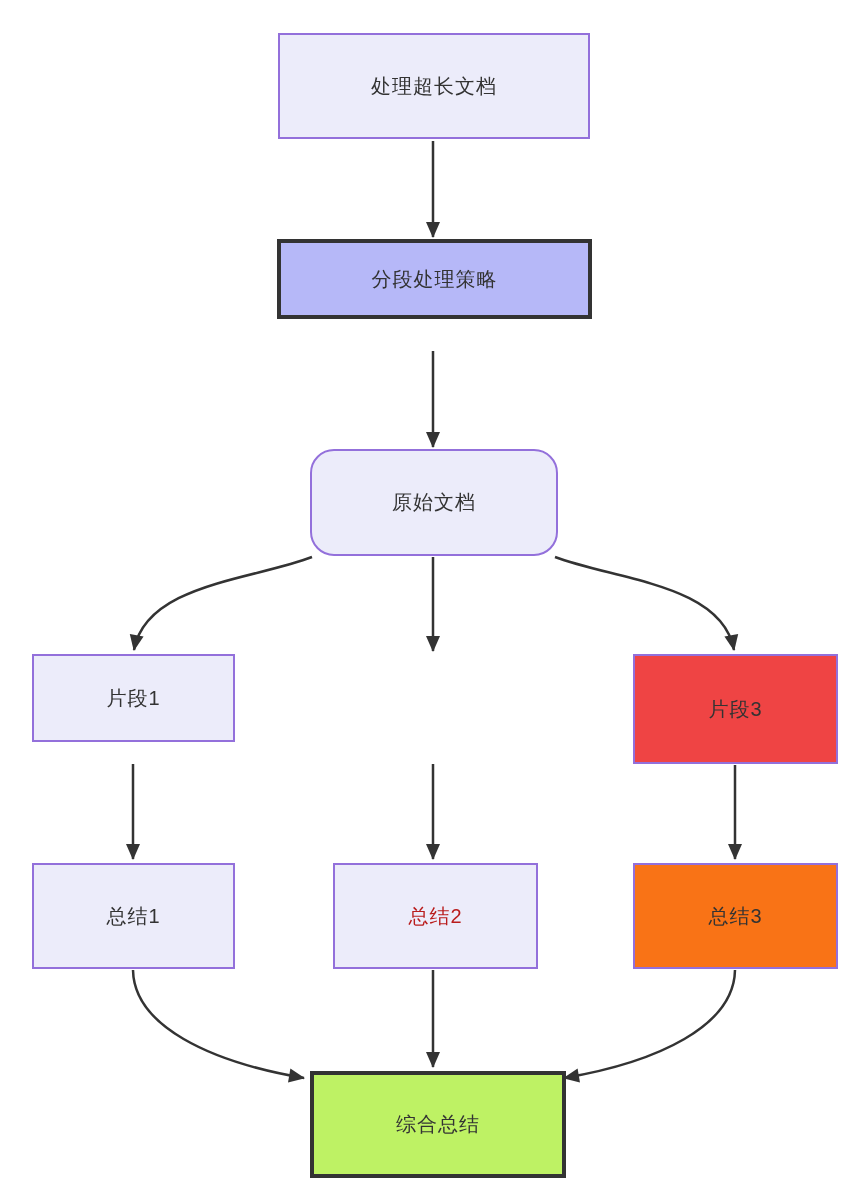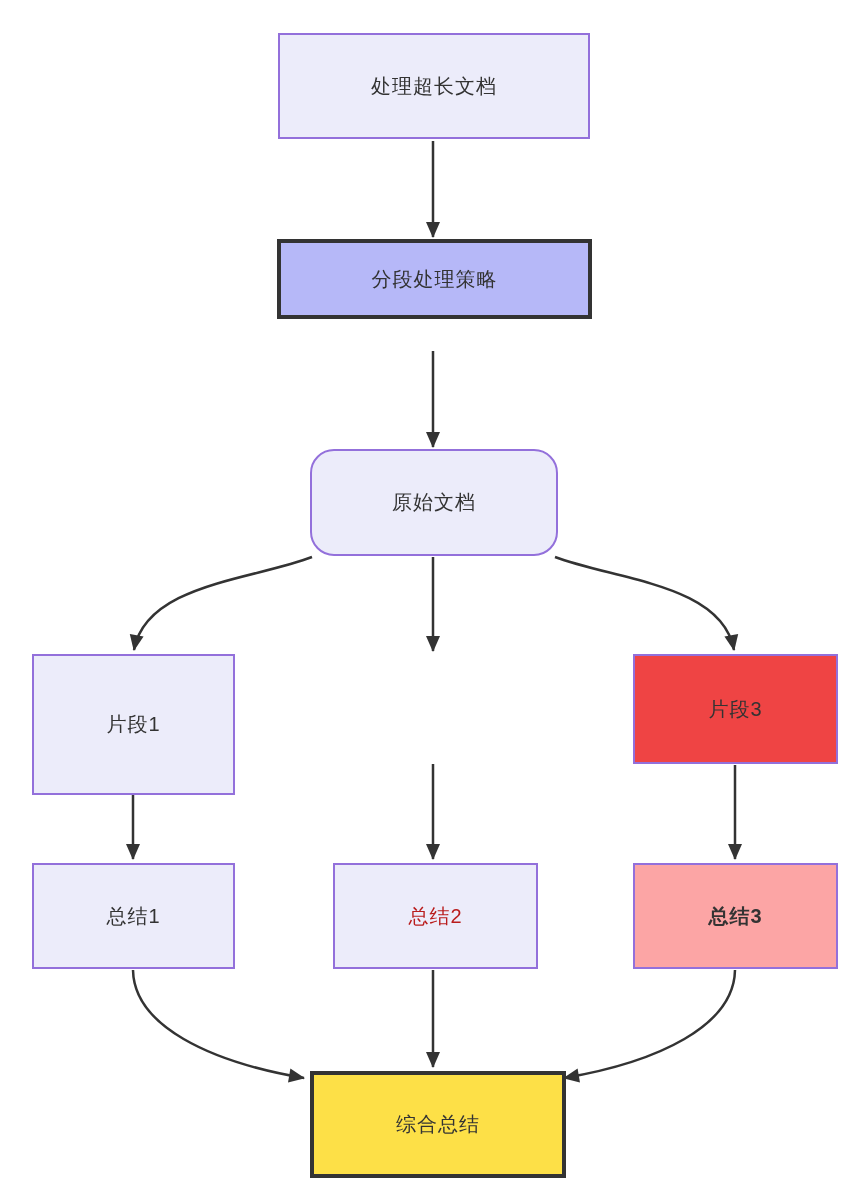--- a/index.html
+++ b/index.html
@@ -31,21 +31,21 @@
     border-color: #9370db;
     text-align: center;
   }
   .node.highlight { border-width: 4px; }
   .node.result { border-width: 4px; }
 
   
   #node-A  { left: 278px; top: 33px;   width: 312px; height: 106px; }
   #node-B  { left: 277px; top: 239px;  width: 315px; height: 80px; }
   #node-C  { left: 310px; top: 449px;  width: 248px; height: 107px; border-radius: 24px; }
-  #node-D1 { left: 32px;  top: 654px;  width: 203px; height: 141px; }
+  #node-D1 { left: 32px;  top: 654px;  width: 203px; height: 88px; }
   #node-D2 { left: 333px; top: 655px;  width: 205px; height: 108px; }
   #node-D3 { left: 633px; top: 654px;  width: 205px; height: 110px; }
   #node-E1 { left: 32px;  top: 863px;  width: 203px; height: 106px; }
   #node-E2 { left: 333px; top: 863px;  width: 205px; height: 106px; }
   #node-E3 { left: 633px; top: 863px;  width: 205px; height: 106px; }
   #node-F  { left: 310px; top: 1071px; width: 256px; height: 107px; }
 
   .edge { fill: none; stroke-width: 2.5px; }
 </style>
 </head>
@@ -72,16 +72,16 @@
     <path class="edge" d="M735,970 C734,1026 658,1062 564,1078" marker-end="url(#arrow)" stroke="#333333"></path>
   </svg>
 
   <div id="node-A" class="node" style="background: rgb(236, 236, 250); border-color: rgb(147, 112, 219); color: rgb(51, 51, 51);">处理超长文档</div>
   <div id="node-B" class="node highlight" style="background: rgb(182, 184, 248); border-color: rgb(51, 51, 51); color: rgb(51, 51, 51);">分段处理策略</div>
   <div id="node-C" class="node" style="background: rgb(236, 236, 250); border-color: rgb(147, 112, 219); color: rgb(51, 51, 51);">原始文档</div>
   <div id="node-D1" class="node" style="background: rgb(236, 236, 250); border-color: rgb(147, 112, 219); color: rgb(51, 51, 51);">片段1</div>
   <div id="node-D3" class="node" style="background: #ef4444; border-color: rgb(147, 112, 219); color: rgb(51, 51, 51);">片段3</div>
   <div id="node-E1" class="node" style="background: rgb(236, 236, 250); border-color: rgb(147, 112, 219); color: rgb(51, 51, 51);">总结1</div>
   <div id="node-E2" class="node" style="background: rgb(236, 236, 250); border-color: rgb(147, 112, 219); color: #b91c1c;">总结2</div>
-  <div id="node-E3" class="node" style="background: #fca5a5; border-color: rgb(147, 112, 219); color: rgb(51, 51, 51); font-weight: bold;">总结3</div>
-  <div id="node-F" class="node result" style="background: #fde047; border-color: rgb(51, 51, 51); color: rgb(51, 51, 51);">综合总结</div>
+  <div id="node-E3" class="node" style="background: #f97316; border-color: rgb(147, 112, 219); color: rgb(51, 51, 51);">总结3</div>
+  <div id="node-F" class="node result" style="background: #bef264; border-color: rgb(51, 51, 51); color: rgb(51, 51, 51);">综合总结</div>
 
 </div>
 
 </body></html>

